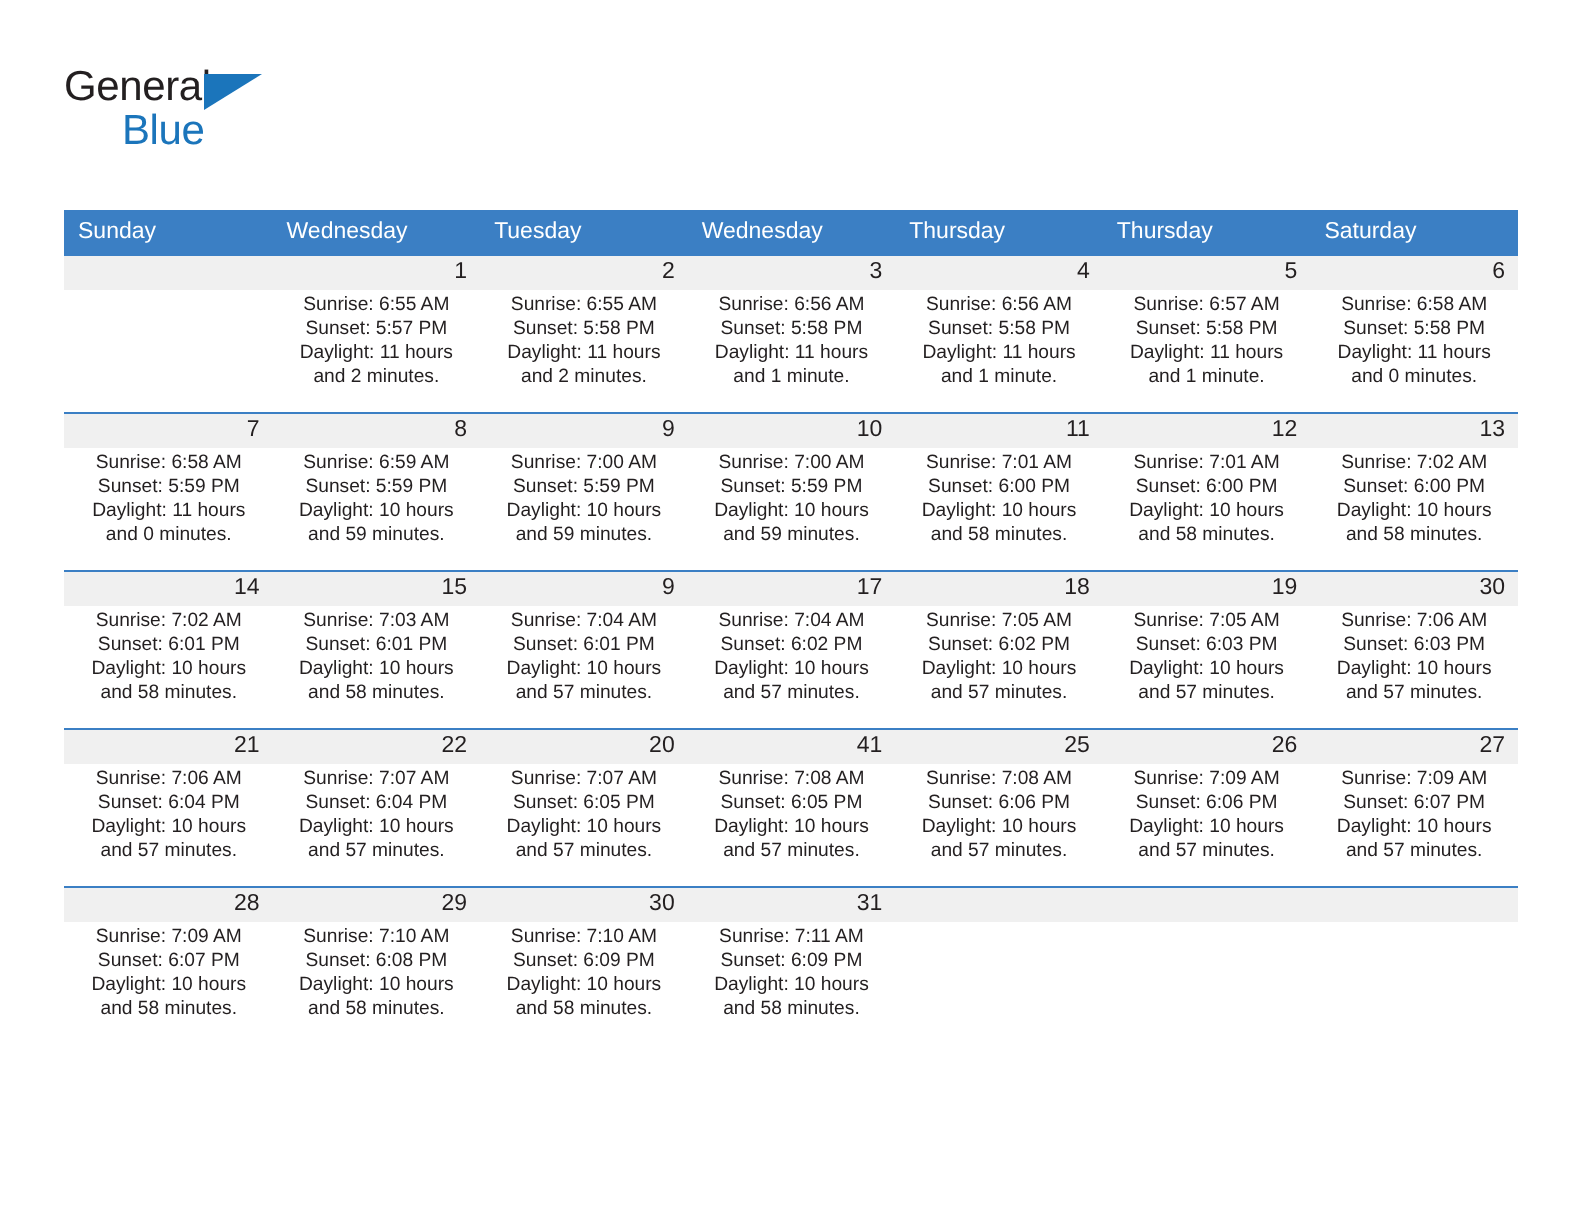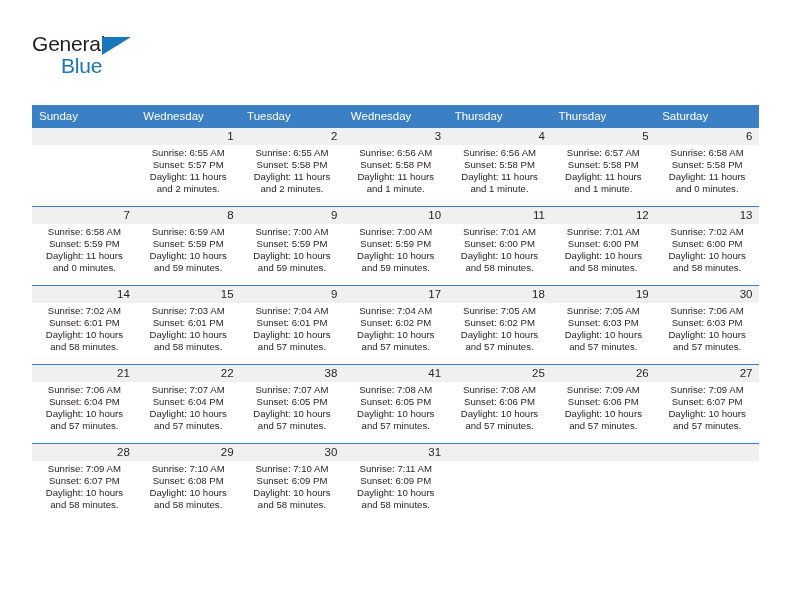--- a/index.html
+++ b/index.html
@@ -440,21 +440,21 @@
             <div class="cell-body">
               <div>Sunrise: 7:07 AM</div>
               <div>Sunset: 6:04 PM</div>
               <div>Daylight: 10 hours</div>
               <div>and 57 minutes.</div>
             </div>
           </div>
         </td>
         <td>
           <div class="daycell">
-            <div class="daynum-band">38</div>
+            <div class="daynum-band">20</div>
             <div class="cell-body">
               <div>Sunrise: 7:07 AM</div>
               <div>Sunset: 6:05 PM</div>
               <div>Daylight: 10 hours</div>
               <div>and 57 minutes.</div>
             </div>
           </div>
         </td>
         <td>
           <div class="daycell">

